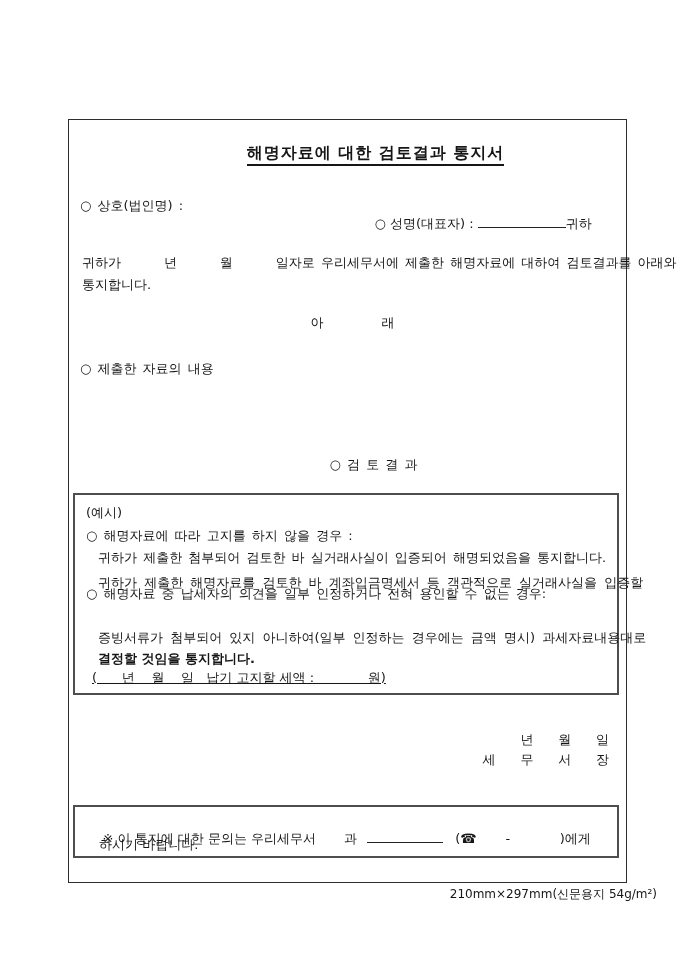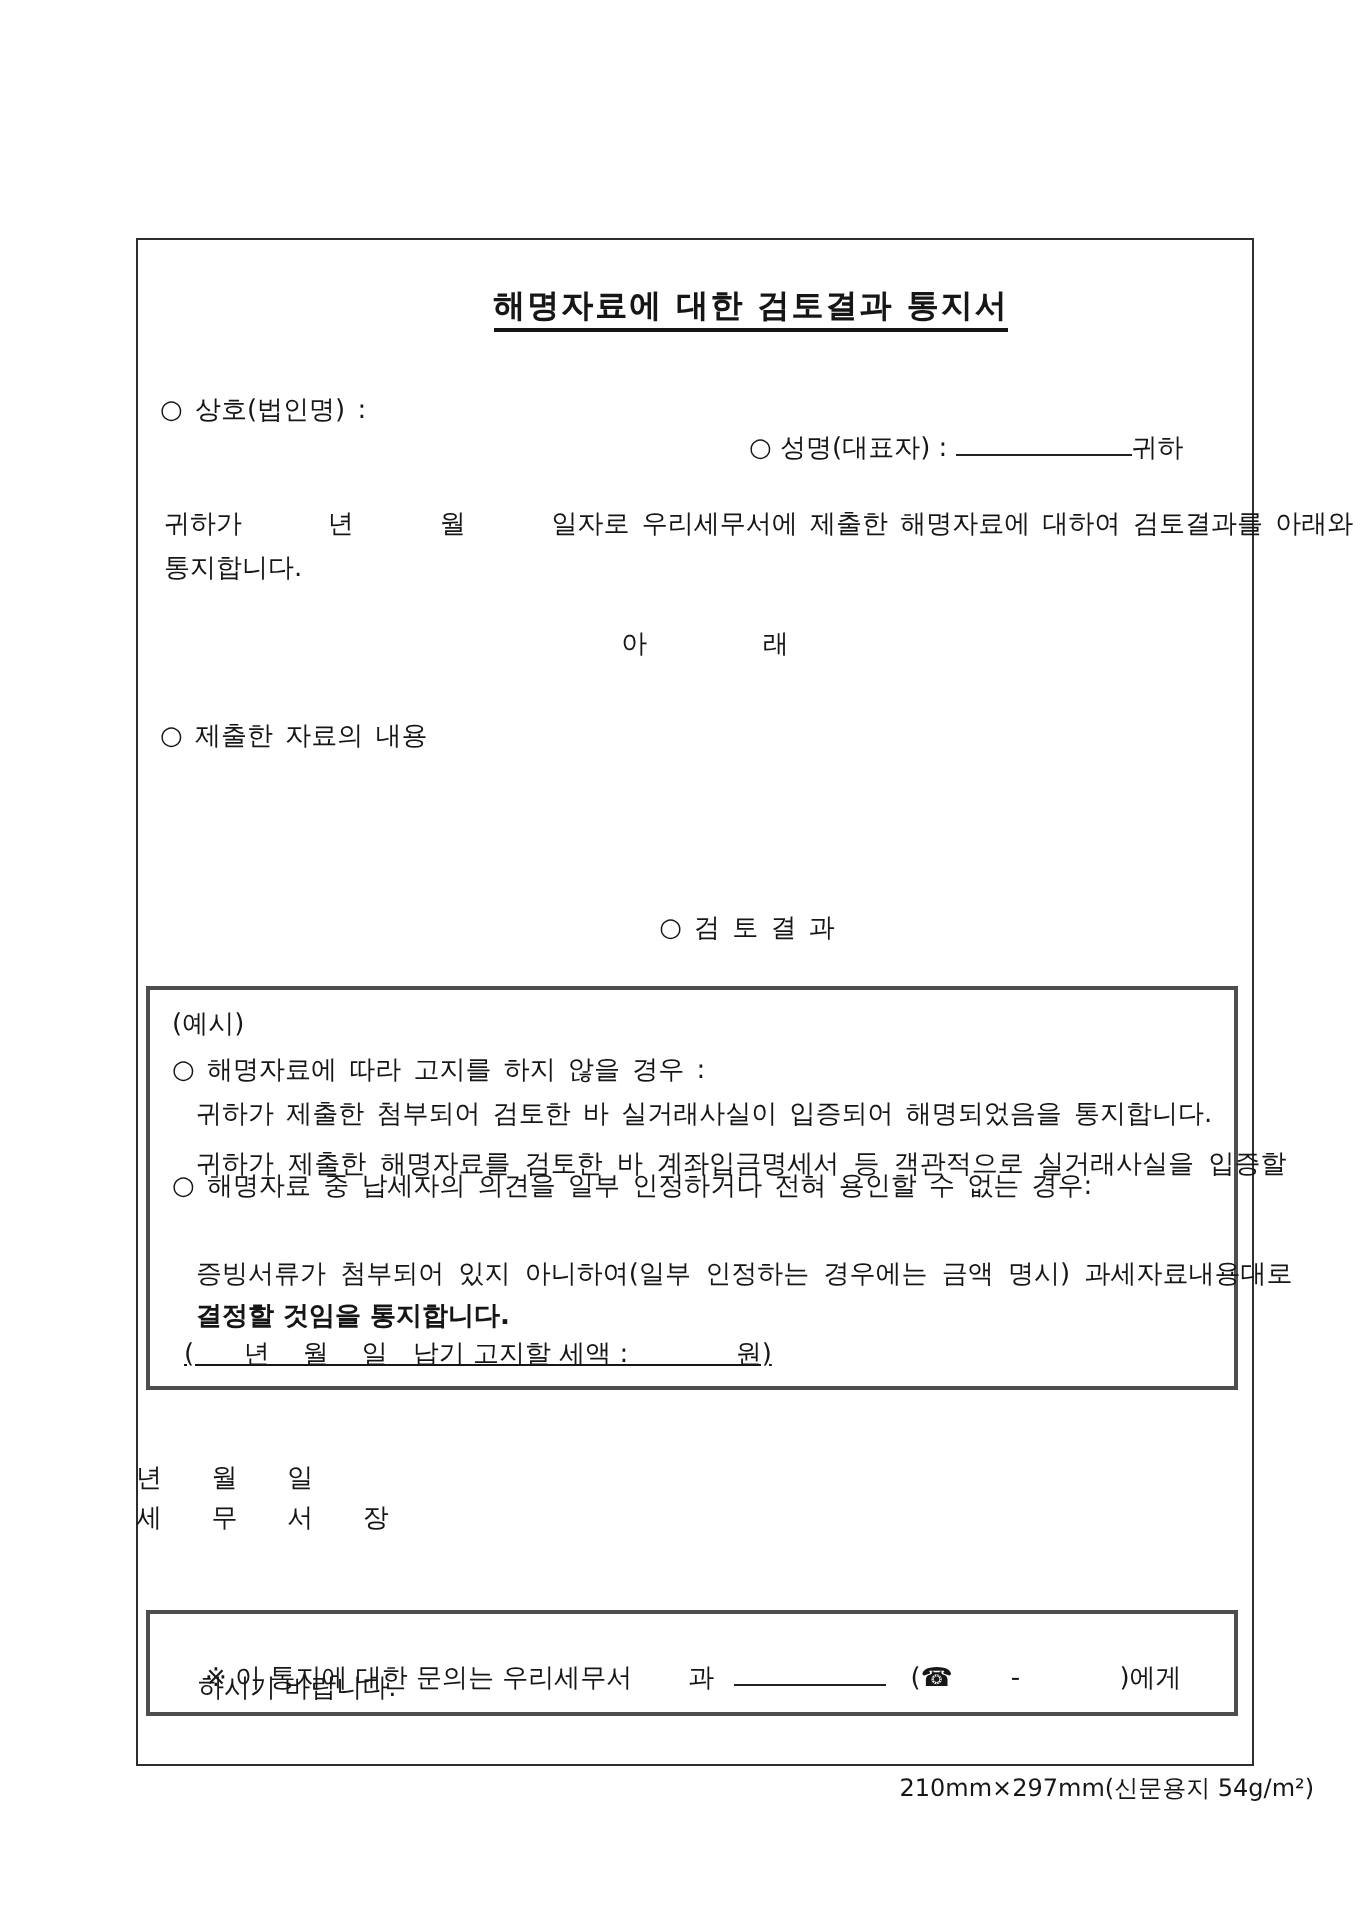--- a/index.html
+++ b/index.html
@@ -52,21 +52,21 @@
   .ex-label   { left: 86px; top: 506px; }
   .ex-c1t     { left: 86px; top: 529px; word-spacing: 2px; }
   .ex-c1b     { left: 98px; top: 551px; word-spacing: 2px; }
   .ex-c2t     { left: 86px; top: 587px; word-spacing: 2px; }
   .ex-c2b1    { left: 98px; top: 576px; word-spacing: 3px; }
   .ex-c2b2    { left: 98px; top: 631px; word-spacing: 3px; text-align: right; }
   .ex-c2b3    { left: 98px; top: 652px; font-weight: bold; }
   .ex-amount  { left: 92px; top: 671px; white-space: pre; text-decoration: underline; }
 
   .date-line, .signer-line {
-    left: 68px; width: 559px; text-align: left;
+    left: 68px; width: 559px; text-align: right;
     padding-right: 18px; box-sizing: border-box; white-space: pre;
   }
   .date-line   { top: 733px; }
   .signer-line { top: 753px; }
 
   .footer-box {
     left: 73px; top: 805px; width: 546px; height: 53px;
     border: 2px solid #4e4e4e; box-sizing: border-box;
   }
   .footer-line1 { left: 86px; top: 815px; white-space: pre; }

